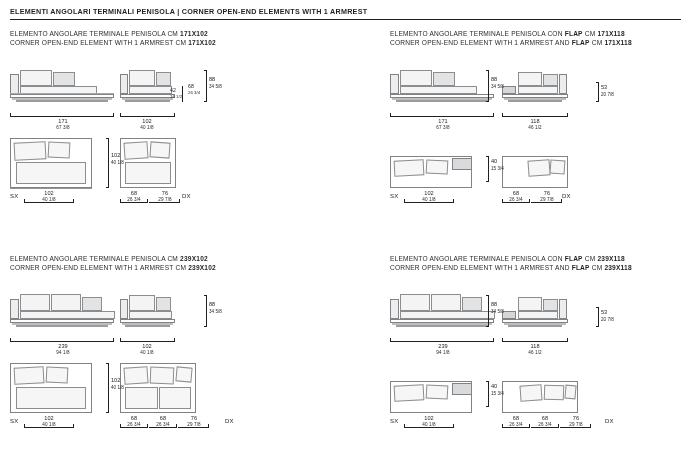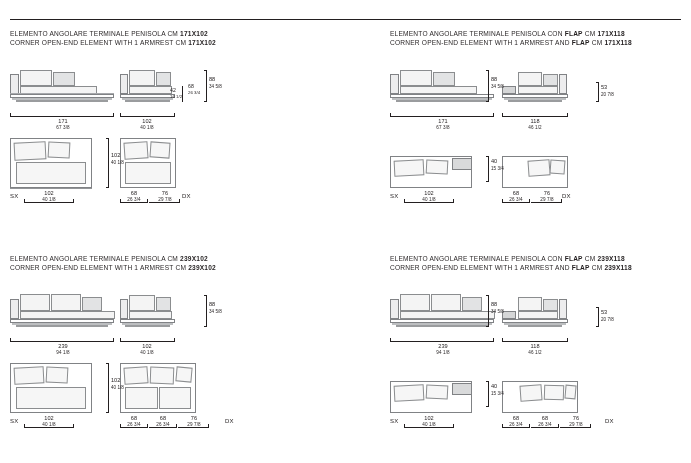--- a/index.html
+++ b/index.html
@@ -71,20 +71,21 @@
 
   
   .tv{position:absolute;border:1px solid #808285;box-sizing:border-box;background:#ffffff;}
   .tvc{position:absolute;border:1px solid #8b8d8f;box-sizing:border-box;background:#f6f6f6;}
 </style>
 </head>
 <body>
 
 <div class="page">
 
+  <div class="main-title">ELEMENTI ANGOLARI TERMINALI PENISOLA | CORNER OPEN-END ELEMENTS WITH 1 ARMREST</div>
   <div class="rule"></div>
 
   <div class="block" style="left:10px;top:30px;width:330px;height:195px;">
     <div class="blk-title" style="position:absolute;left:0;top:0;">
       <span>ELEMENTO ANGOLARE TERMINALE PENISOLA CM </span><b>171X102</b>
     </div>
     <div class="blk-title" style="position:absolute;left:0;top:9px;">
       <span>CORNER OPEN-END ELEMENT WITH 1 ARMREST CM </span><b>171X102</b>
     </div>
 

